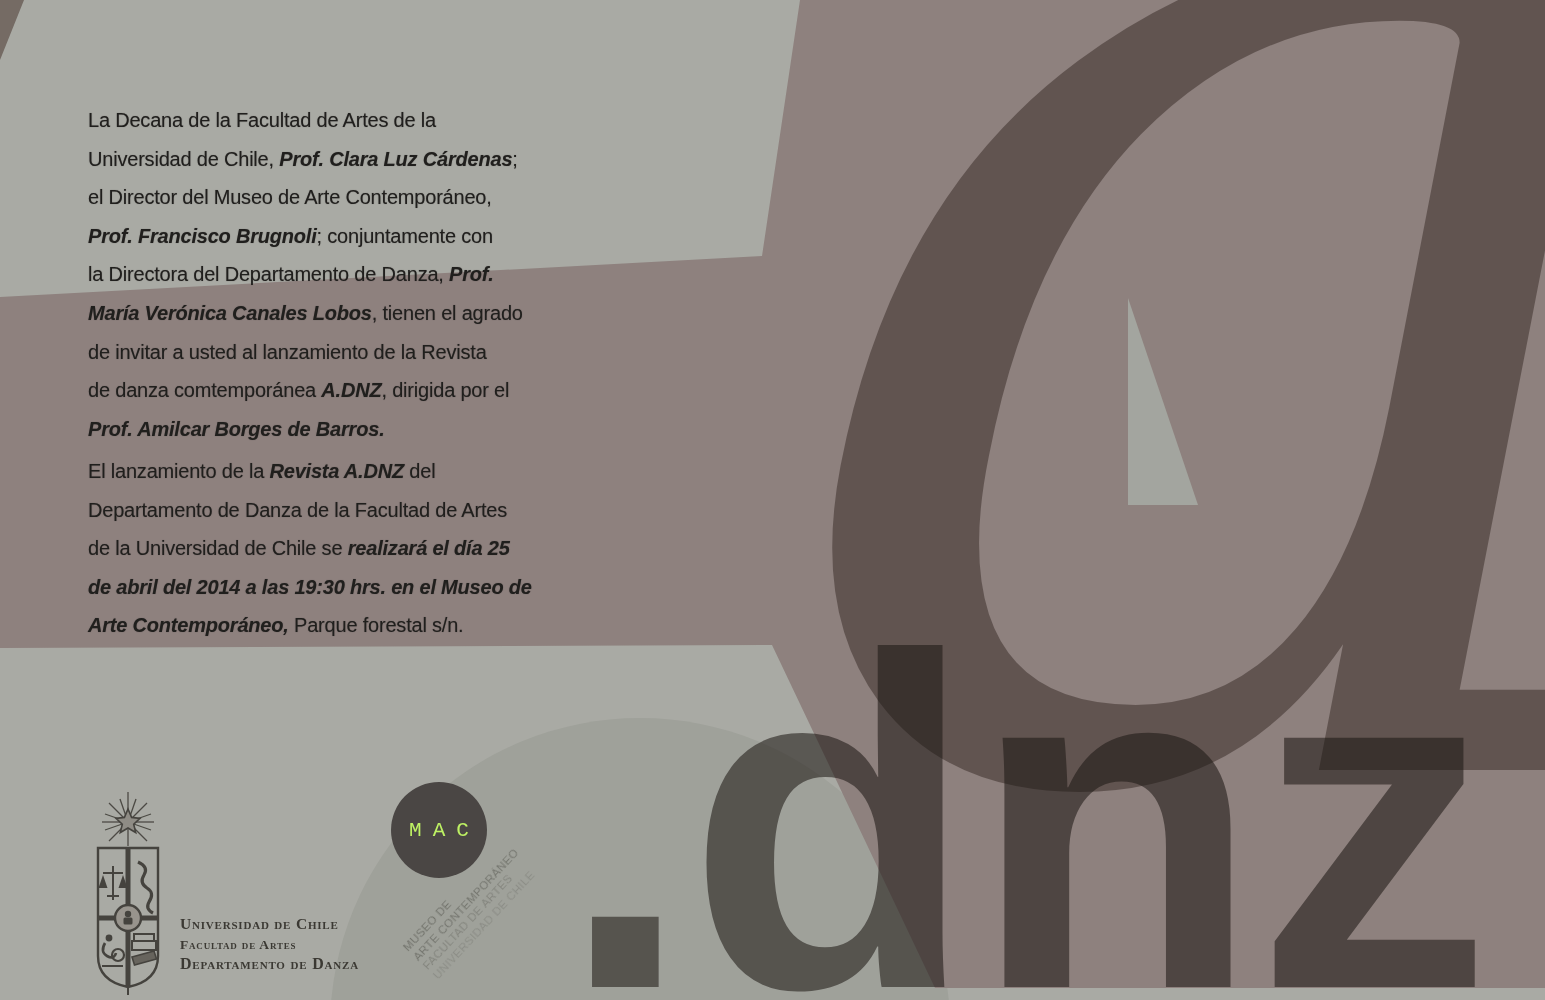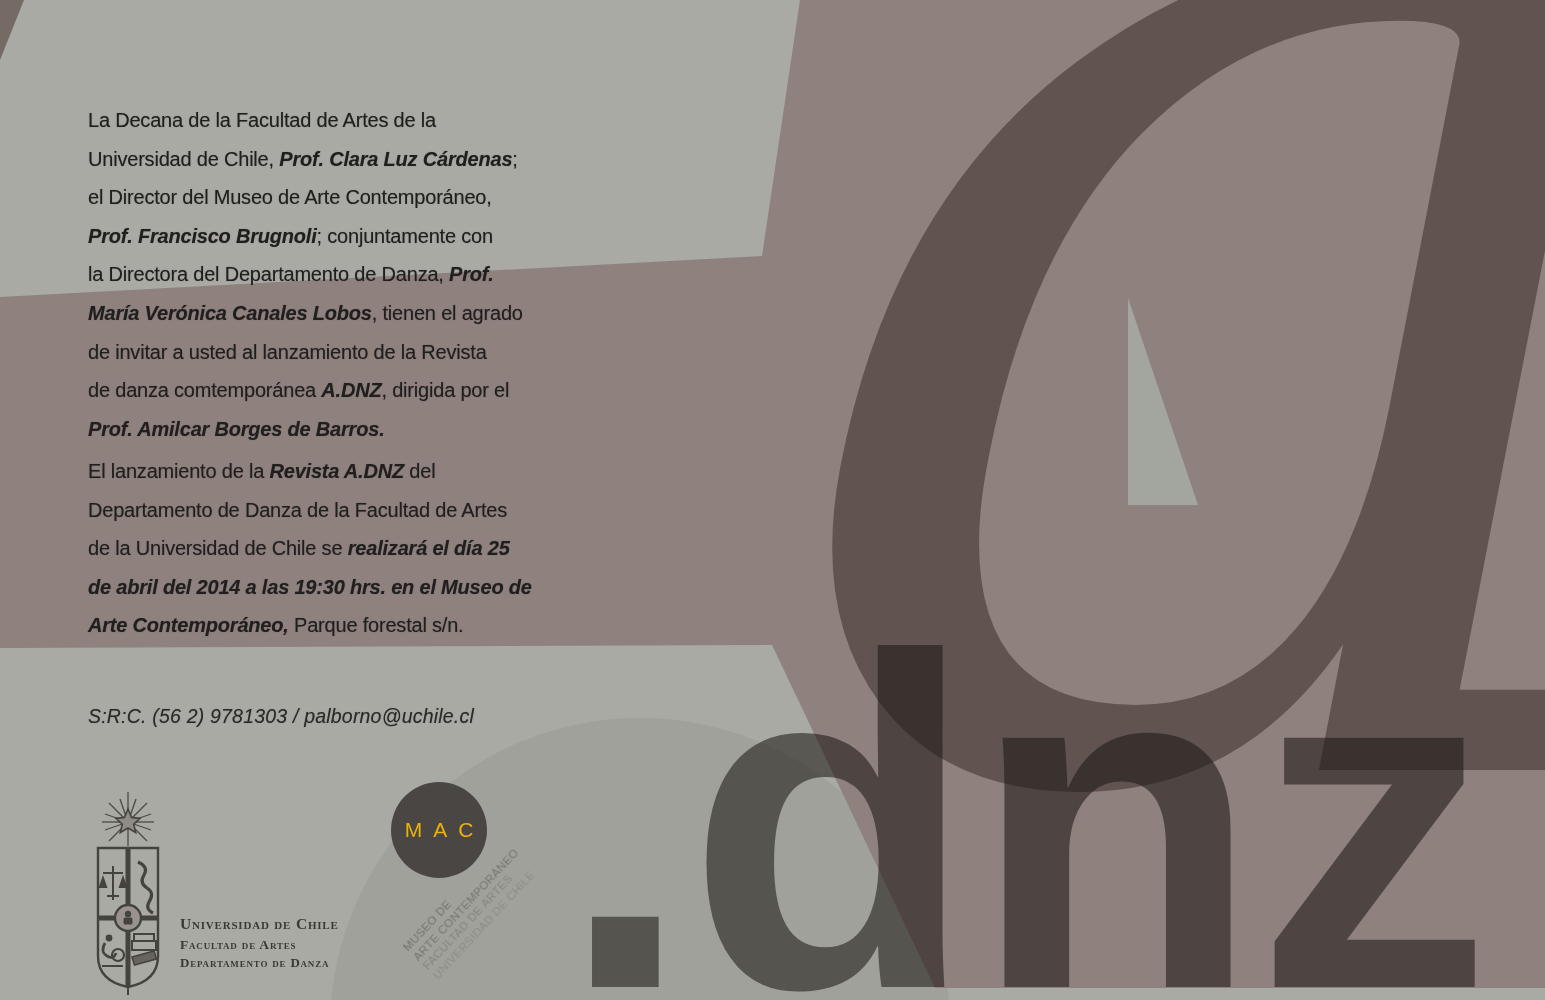--- a/index.html
+++ b/index.html
@@ -55,30 +55,30 @@
   }
   
   .uchile-arms{position:absolute;left:76px;top:788px;z-index:10;}
   .uchile-text{
     position:absolute;left:180px;top:916px;z-index:10;
     font-family:"Liberation Serif",serif;font-variant:small-caps;
     color:#3b3933;line-height:1;
   }
   .uchile-text .l1{font-size:15.5px;font-weight:700;letter-spacing:0.8px;margin-bottom:6px;}
   .uchile-text .l2{font-size:13.5px;font-weight:700;letter-spacing:0.8px;margin-bottom:5px;}
-  .uchile-text .l3{font-size:13px;font-weight:700;letter-spacing:0.8px;}
+  .uchile-text .l3{font-size:16px;font-weight:700;letter-spacing:0.8px;}
   
   .mac-circle{
     position:absolute;left:391px;top:782px;width:96px;height:96px;z-index:10;
     border-radius:50%;background:#4a4644;
     display:flex;align-items:center;justify-content:center;
   }
   .mac-letters{
-    color:#eab308;font-size:21px;font-weight:400;
-    letter-spacing:11px;padding-left:11px;
+    color:#bef264;font-size:21px;font-weight:400;
+    letter-spacing:11px;padding-left:11px;font-family:Liberation Mono, monospace;
   }
   .mac-caption{
     position:absolute;left:395px;top:878px;width:160px;z-index:9;
     transform:rotate(-47deg);transform-origin:center;
     font-size:11.5px;line-height:13.5px;letter-spacing:0.4px;
     text-transform:uppercase;color:#6f7069;
     filter:blur(0.5px);
   }
   .mac-caption div:nth-child(1){opacity:0.9;}
   .mac-caption div:nth-child(2){opacity:0.85;}
@@ -92,21 +92,20 @@
 
   <div class="bg-circle"></div>
   <div class="bg-mauve"></div>
   <div class="bg-wedge-tl"></div>
   <div class="bg-light-tri"></div>
   <div class="giant-a">a</div>
   <div class="giant-dnz">.dnz</div>
 
   <div class="para p1"><div><span>La Decana de la Facultad de Artes de la</span></div><div><span>Universidad de Chile, </span><span class="bi">Prof. Clara Luz Cárdenas</span><span>;</span></div><div><span>el Director del Museo de Arte Contemporáneo,</span></div><div><span class="bi">Prof. Francisco Brugnoli</span><span>; conjuntamente con</span></div><div><span>la Directora del Departamento de Danza, </span><span class="bi">Prof.</span></div><div><span class="bi">María Verónica Canales Lobos</span><span>, tienen el agrado</span></div><div><span>de invitar a usted al lanzamiento de la Revista</span></div><div><span>de danza comtemporánea </span><span class="bi">A.DNZ</span><span>, dirigida por el</span></div><div><span class="bi">Prof. Amilcar Borges de Barros.</span></div></div>
   <div class="para p2"><div><span>El lanzamiento de la </span><span class="bi">Revista A.DNZ</span><span> del</span></div><div><span>Departamento de Danza de la Facultad de Artes</span></div><div><span>de la Universidad de Chile se </span><span class="bi">realizará el día 25</span></div><div><span class="bi">de abril del 2014 a las 19:30 hrs. en el Museo de</span></div><div><span class="bi">Arte Contemporáneo,</span><span> Parque forestal s/n.</span></div></div>
-  <div class="src-line">S:R:C.  (56 2) 9781303 / palborno@uchile.cl</div>
 
   <svg class="uchile-arms" width="104" height="212" viewBox="0 0 104 212" fill="none">
     <g stroke="#4c4a44" stroke-width="1.3">
       <line x1="52" y1="34" x2="52" y2="4"></line>
       <line x1="52" y1="34" x2="52" y2="58"></line>
       <line x1="52" y1="34" x2="26" y2="34"></line>
       <line x1="52" y1="34" x2="78" y2="34"></line>
       <line x1="52" y1="34" x2="33" y2="15"></line>
       <line x1="52" y1="34" x2="71" y2="15"></line>
       <line x1="52" y1="34" x2="33" y2="53"></line>

